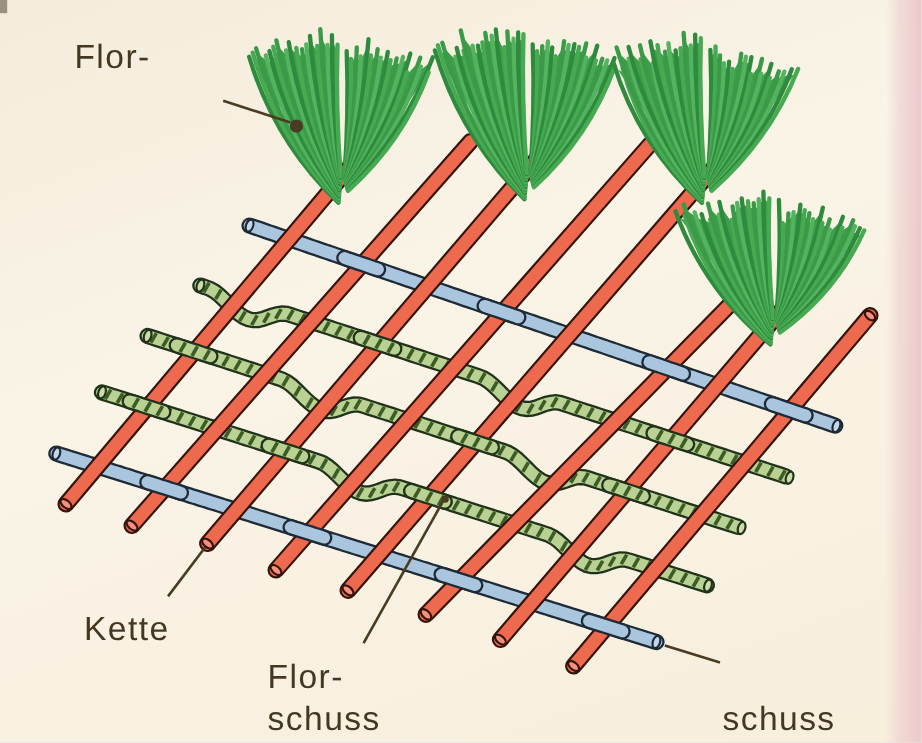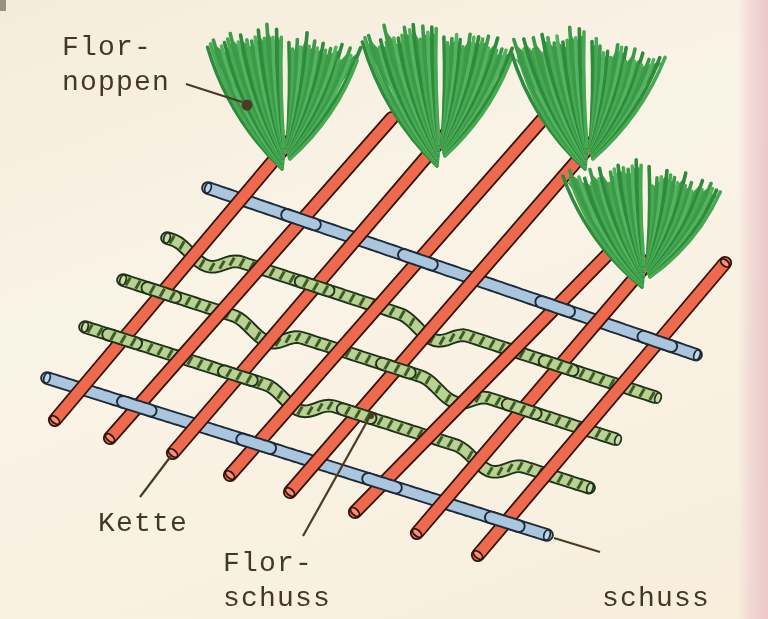--- a/index.html
+++ b/index.html
@@ -1,19 +1,19 @@
 <!DOCTYPE html>
 <html><head>
 <meta charset="utf-8">
 <style>
   html,body{margin:0;padding:0;background:#ddd;}
   .stage{
     position:relative;width:768px;height:619px;overflow:hidden;
     background:linear-gradient(160deg,#f4ecdb 0%,#faf4e7 40%,#f7eedc 100%);
-    font-family:Liberation Mono, monospace;
+    font-family:Liberation Sans, sans-serif;
   }
   .edge-strip{
     position:absolute;top:0;right:0;width:30px;height:619px;
     background:linear-gradient(90deg, rgba(236,200,202,0) 0%, rgba(236,200,202,.55) 40%, #ecc8ca 100%);
     pointer-events:none;
   }
   .corner-speck{
     position:absolute;left:0;top:0;width:6px;height:11px;background:#837b6c;opacity:.8;
   }
   svg.weave{position:absolute;left:0;top:0;}
@@ -510,24 +510,23 @@
         <line x1="303" y1="536" x2="369" y2="418" stroke="#4b3b22" stroke-width="2.2"></line>
         <circle cx="371" cy="416" r="3" fill="#4b3b22"></circle>
       </g>
       <g>
         <line x1="600" y1="552" x2="554" y2="538" stroke="#4b3b22" stroke-width="2.2"></line>
       </g>
     </svg>
 
   <div class="lbl" style="left:62px;top:30px">
     <span>Flor-</span><br>
-    <span>noppen</span>
   </div>
 
-  <div class="lbl" style="left:98px;top:506px">
+  <div class="lbl" style="left:70px;top:506px">
     <span>Kette</span>
   </div>
 
   <div class="lbl" style="left:223px;top:546px">
     <span>Flor-</span><br>
     <span>schuss</span>
   </div>
 
   <div class="lbl" style="left:602px;top:546px">
     <br>

